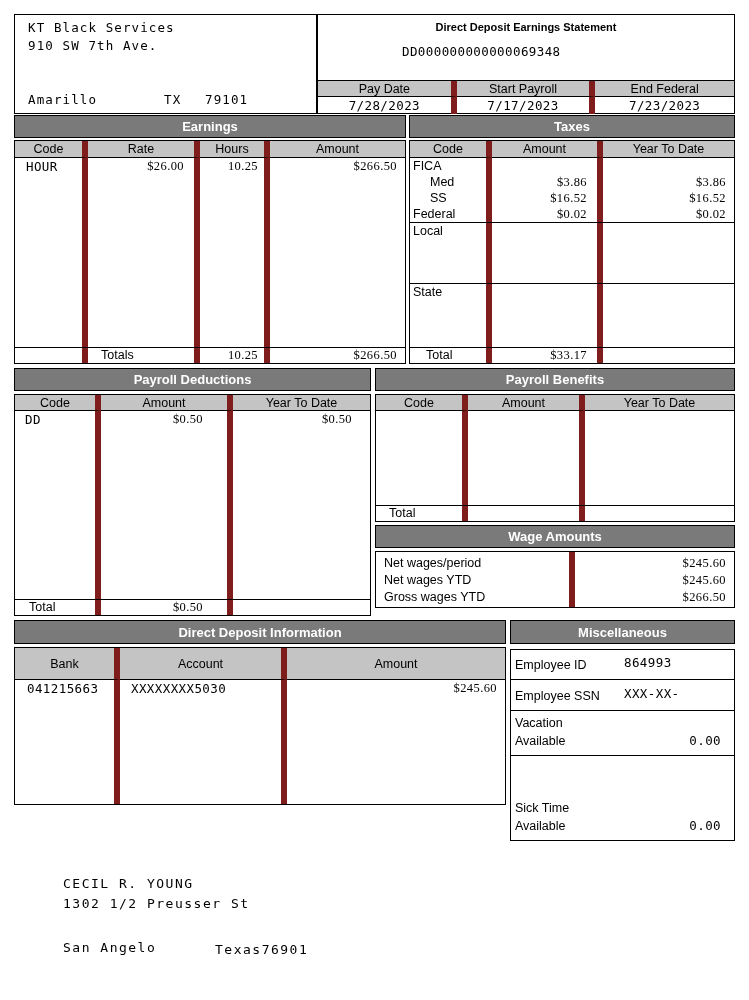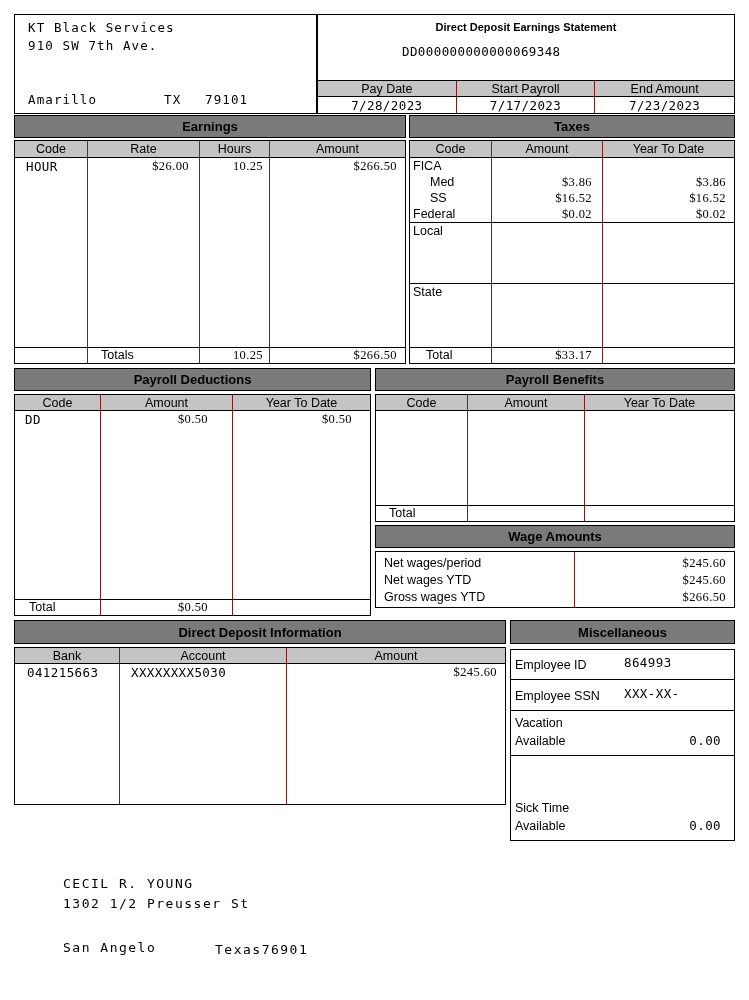--- a/index.html
+++ b/index.html
@@ -5,28 +5,28 @@
   * { box-sizing: border-box; margin: 0; padding: 0; }
   html, body { background: #fff; }
   .stage {
     position: relative; width: 749px; height: 1000px; background: #ffffff;
     font-family: "Liberation Sans", "DejaVu Sans", sans-serif; color: #000;
   }
   .abs { position: absolute; }
   .mono { font-family: "DejaVu Sans Mono", "Liberation Mono", monospace; font-size: 12.5px; letter-spacing: 0.4px; }
   .sans { font-family: "Liberation Sans", "DejaVu Sans", sans-serif; font-size: 12.5px; }
   .bar {
-    background: #7a7a7a; color: #000000; font-weight: bold; font-size: 13px;
+    background: #7a7a7a; color: #ffffff; font-weight: bold; font-size: 13px;
     display: flex; align-items: center; justify-content: center;
     border: 1px solid #000;
   }
   .box { border: 1px solid #000; }
   .tbl { border: 1px solid #000; display: flex; flex-direction: column; background: #fff; }
   .row { display: flex; }
-  .c { border-right: 1px solid #7f1d1d; overflow: hidden; position: relative; }
+  .c { border-right: 6px solid #7f1d1d; overflow: hidden; position: relative; }
   .row .c:last-child { border-right: none; }
   .hd { background: #c4c4c4; border-bottom: 1px solid #000; display: flex; align-items: center; justify-content: center; font-size: 12.5px; }
   .bt { border-top: 1px solid #000; }
   .num { text-align: right; font-family: Liberation Serif, serif; }
   .ln { height: 16px; line-height: 16px; }
   .padtop { padding-top: 1px; }
   .title { font-weight: bold; font-size: 11px; text-align: center; }
   .miscrow { border-bottom: 1px solid #000; position: relative; }
 </style>
 </head>
@@ -42,21 +42,21 @@
     <div class="abs mono" style="left:190px; top:77px; letter-spacing:1.1px;">79101</div>
   </div>
 
   <div class="abs box" style="left:317px; top:14px; width:418px; height:100px;">
     <div class="abs title" style="left:0; top:6px; width:100%;">Direct Deposit Earnings Statement</div>
     <div class="abs mono" style="left:84px; top:29px;">DD000000000000069348</div>
     <div class="abs" style="left:0; bottom:0; width:100%; height:33px; border-top:1px solid #000;">
       <div class="row" style="height:16px;">
         <div class="c hd" style="width:33.34%; border-bottom:1px solid #000;">Pay Date</div>
         <div class="c hd" style="width:33.33%; border-bottom:1px solid #000;">Start Payroll</div>
-        <div class="c hd" style="width:33.33%; border-bottom:1px solid #000;">End Amount</div>
+        <div class="c hd" style="width:33.33%; border-bottom:1px solid #000;">End Federal</div>
       </div>
       <div class="row" style="height:17px;">
         <div class="c mono" style="width:33.34%; text-align:center; padding-top:1px;">7/28/2023</div>
         <div class="c mono" style="width:33.33%; text-align:center; padding-top:1px;">7/17/2023</div>
         <div class="c mono" style="width:33.33%; text-align:center; padding-top:1px;">7/23/2023</div>
       </div>
     </div>
   </div>
 
   <div class="abs bar" style="left:14px; top:115px; width:392px; height:23px;">Earnings</div>
@@ -174,21 +174,21 @@
       <div class="c" style="flex:1; padding-top:3px;">
         <div class="ln mono num" style="padding-right:8px; height:17px; line-height:17px;">$245.60</div>
         <div class="ln mono num" style="padding-right:8px; height:17px; line-height:17px;">$245.60</div>
         <div class="ln mono num" style="padding-right:8px; height:17px; line-height:17px;">$266.50</div>
       </div>
     </div>
   </div>
 
   <div class="abs bar" style="left:14px; top:620px; width:492px; height:24px;">Direct Deposit Information</div>
   <div class="abs tbl" style="left:14px; top:647px; width:492px; height:158px;">
-    <div class="row" style="height:16px;">
+    <div class="row" style="height:32px;">
       <div class="c hd" style="width:105px;">Bank</div>
       <div class="c hd" style="width:167px;">Account</div>
       <div class="c hd" style="flex:1;">Amount</div>
     </div>
     <div class="row" style="flex:1;">
       <div class="c mono padtop" style="width:105px; padding-left:12px;">041215663</div>
       <div class="c mono padtop" style="width:167px; padding-left:11px;">XXXXXXXX5030</div>
       <div class="c mono num padtop" style="flex:1; padding-right:8px;">$245.60</div>
     </div>
   </div>

